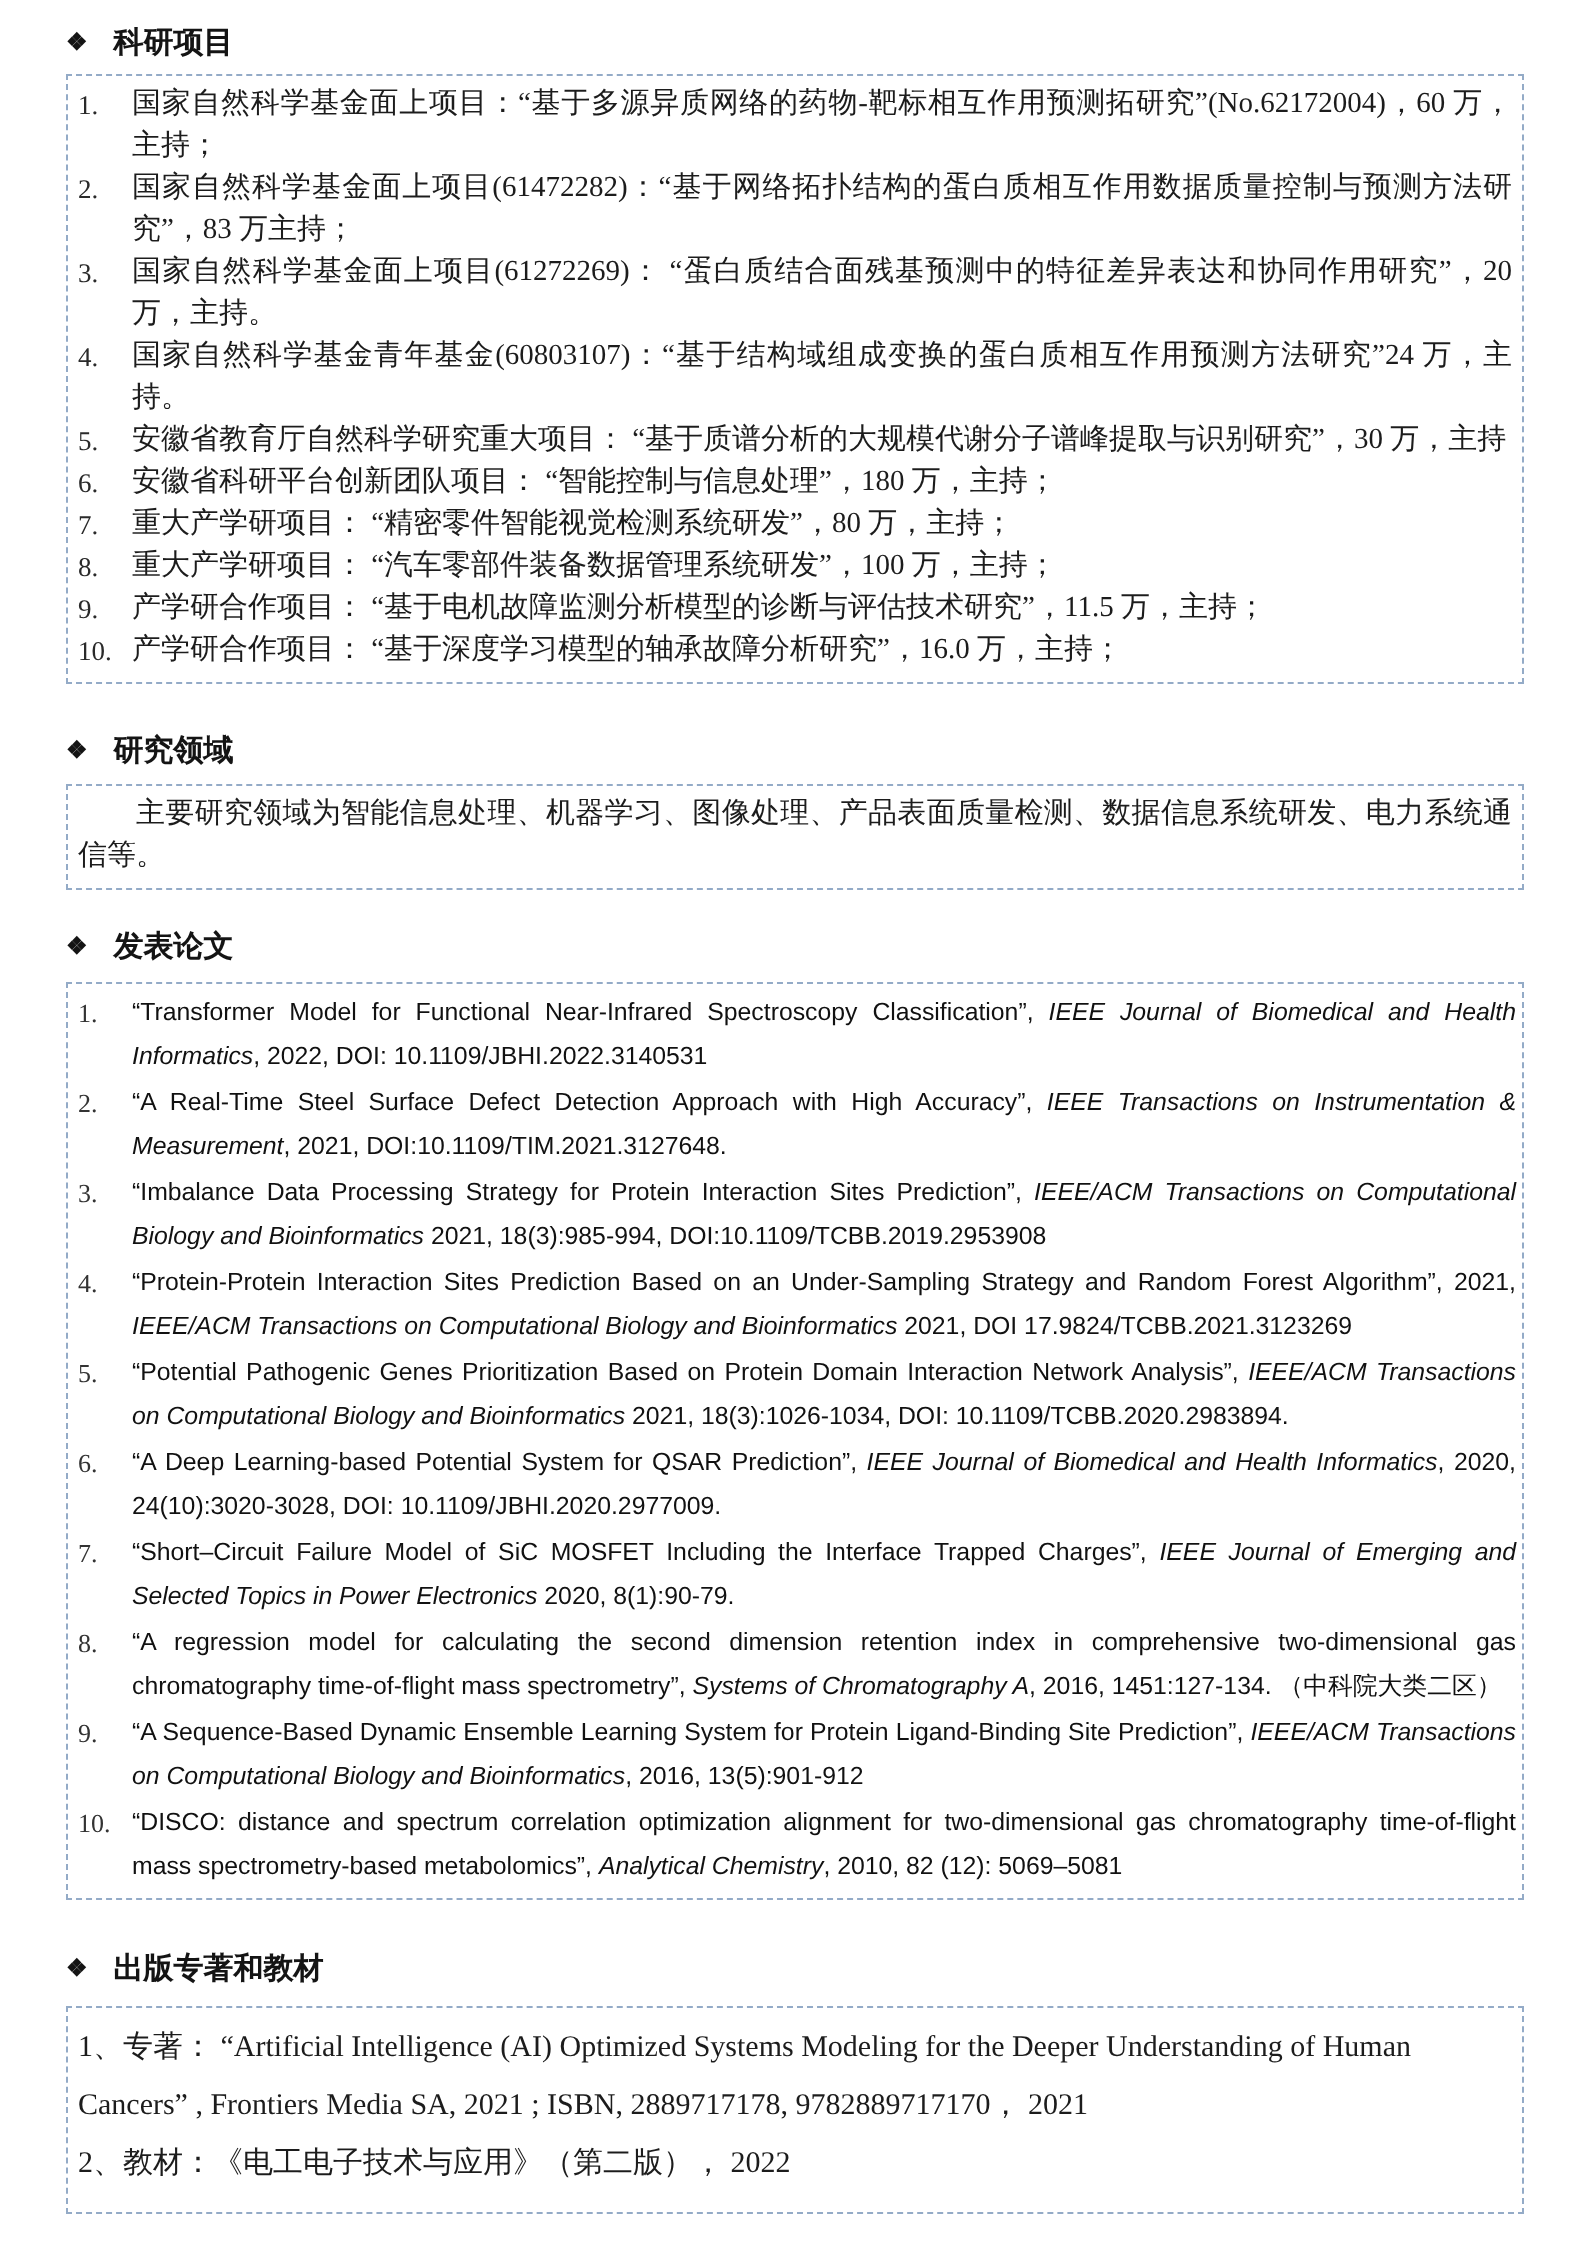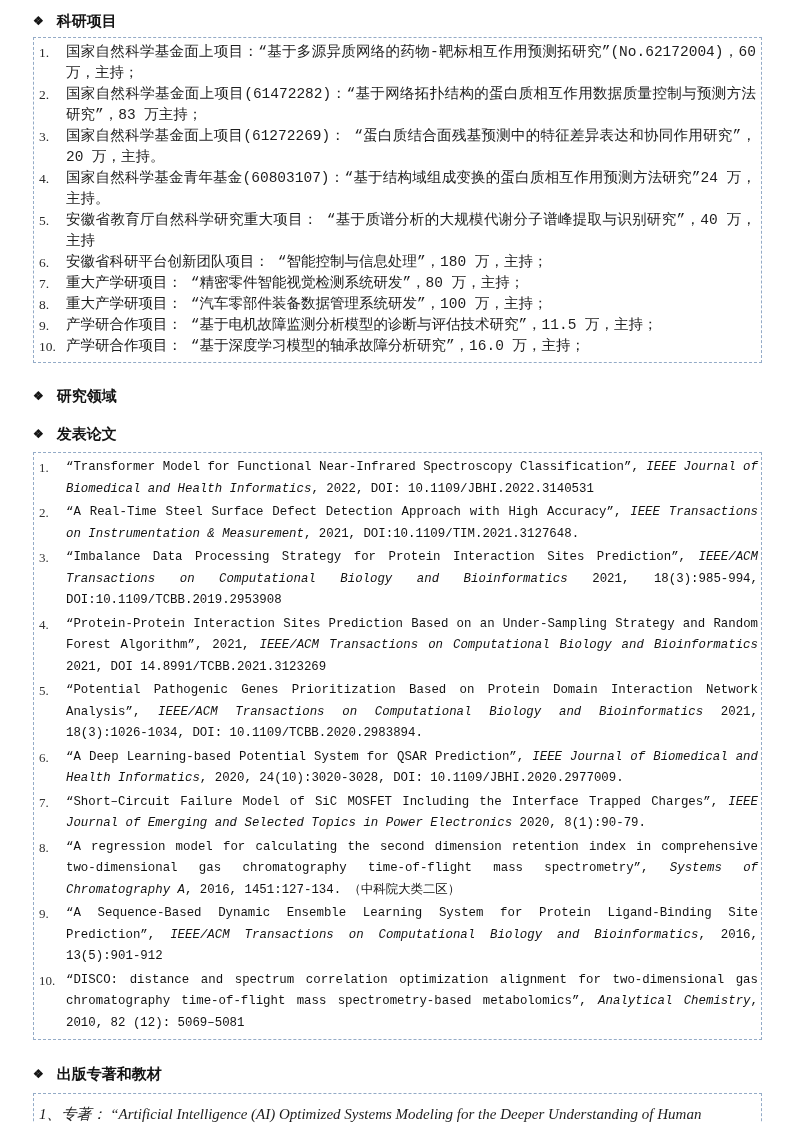--- a/index.html
+++ b/index.html
@@ -23,21 +23,21 @@
     font-weight:700; font-size:15px; color:#141414;
   }
   .sec-heading .bullet{ font-size:12px; position:relative; top:-1px; }
   .box{
     border:1px dashed var(--border-color);
     padding:4px 5px 5px 5px;
   }
   
   .n-item{ display:flex; }
   .n-num{ flex:none; }
-  .n-body{ flex:1; text-align:justify;font-family:Liberation Mono, monospace; }
+  .n-body{ flex:1; text-align:justify; }
   .it{ font-style:italic; }
 
   
   .sec-projects{ margin-top:2px; }
   .sec-projects .box{ margin-top:6px; }
   .projects .n-item{
     font-family:"Liberation Serif", serif;
     font-size:14.5px; line-height:21px;
   }
   .projects .n-num{ width:27px; font-size:13.5px; color:#2a2a2a; }
@@ -61,21 +61,21 @@
   }
   .papers .n-item:last-child{ margin-bottom:0; }
   .papers .n-num{
     width:27px;
     font-family:"Liberation Serif", serif;
     font-size:13px; color:#333333;
   }
 
   
   .sec-books{ margin-top:25px; }
-  .sec-books .box{ margin-top:9px; min-height:104px; padding-top:6px;font-style:italic; }
+  .sec-books .box{ margin-top:9px; min-height:104px; padding-top:6px; }
   .books .line{
     font-family:"Liberation Serif", serif;
     font-size:15px; line-height:29px;
   }
 </style>
 </head>
 <body>
 
 <div class="page">
 
@@ -96,21 +96,21 @@
         <div class="n-item">
           <span class="n-num">3.</span>
           <span class="n-body"><span>国家自然科学基金面上项目(61272269)： “蛋白质结合面残基预测中的特征差异表达和协同作用研究”，20 万，主持。</span></span>
         </div>
         <div class="n-item">
           <span class="n-num">4.</span>
           <span class="n-body"><span>国家自然科学基金青年基金(60803107)：“基于结构域组成变换的蛋白质相互作用预测方法研究”24 万，主持。</span></span>
         </div>
         <div class="n-item">
           <span class="n-num">5.</span>
-          <span class="n-body"><span>安徽省教育厅自然科学研究重大项目： “基于质谱分析的大规模代谢分子谱峰提取与识别研究”，40 万，主持</span></span>
+          <span class="n-body"><span>安徽省教育厅自然科学研究重大项目： “基于质谱分析的大规模代谢分子谱峰提取与识别研究”，30 万，主持</span></span>
         </div>
         <div class="n-item">
           <span class="n-num">6.</span>
           <span class="n-body"><span>安徽省科研平台创新团队项目： “智能控制与信息处理”，180 万，主持；</span></span>
         </div>
         <div class="n-item">
           <span class="n-num">7.</span>
           <span class="n-body"><span>重大产学研项目： “精密零件智能视觉检测系统研发”，80 万，主持；</span></span>
         </div>
         <div class="n-item">
@@ -126,20 +126,23 @@
           <span class="n-body"><span>产学研合作项目： “基于深度学习模型的轴承故障分析研究”，16.0 万，主持；</span></span>
         </div>
       </div>
   </div>
 
   <div class="sec-research">
     <div class="sec-heading">
       <span class="bullet">❖</span>
       <span>研究领域</span>
     </div>
+    <div class="box">
+      <p class="research-par">主要研究领域为智能信息处理、机器学习、图像处理、产品表面质量检测、数据信息系统研发、电力系统通信等。</p>
+    </div>
   </div>
 
   <div class="sec-papers">
     <div class="sec-heading">
       <span class="bullet">❖</span>
       <span>发表论文</span>
     </div>
     <div class="box papers">
         <div class="n-item">
           <span class="n-num">1.</span>
@@ -148,21 +151,21 @@
         <div class="n-item">
           <span class="n-num">2.</span>
           <span class="n-body"><span>“A Real-Time Steel Surface Defect Detection Approach with High Accuracy”, </span><span class="it">IEEE Transactions on Instrumentation &amp; Measurement</span><span>, 2021, DOI:10.1109/TIM.2021.3127648.</span></span>
         </div>
         <div class="n-item">
           <span class="n-num">3.</span>
           <span class="n-body"><span>“Imbalance Data Processing Strategy for Protein Interaction Sites Prediction”, </span><span class="it">IEEE/ACM Transactions on Computational Biology and Bioinformatics</span><span> 2021, 18(3):985-994, DOI:10.1109/TCBB.2019.2953908</span></span>
         </div>
         <div class="n-item">
           <span class="n-num">4.</span>
-          <span class="n-body"><span>“Protein-Protein Interaction Sites Prediction Based on an Under-Sampling Strategy and Random Forest Algorithm”, 2021, </span><span class="it">IEEE/ACM Transactions on Computational Biology and Bioinformatics</span><span> 2021, DOI 14.8991/TCBB.2021.3123269</span></span>
+          <span class="n-body"><span>“Protein-Protein Interaction Sites Prediction Based on an Under-Sampling Strategy and Random Forest Algorithm”, 2021, </span><span class="it">IEEE/ACM Transactions on Computational Biology and Bioinformatics</span><span> 2021, DOI 17.9824/TCBB.2021.3123269</span></span>
         </div>
         <div class="n-item">
           <span class="n-num">5.</span>
           <span class="n-body"><span>“Potential Pathogenic Genes Prioritization Based on Protein Domain Interaction Network Analysis”, </span><span class="it">IEEE/ACM Transactions on Computational Biology and Bioinformatics</span><span> 2021, 18(3):1026-1034, DOI: 10.1109/TCBB.2020.2983894.</span></span>
         </div>
         <div class="n-item">
           <span class="n-num">6.</span>
           <span class="n-body"><span>“A Deep Learning-based Potential System for QSAR Prediction”, </span><span class="it">IEEE Journal of Biomedical and Health Informatics</span><span>, 2020, 24(10):3020-3028, DOI: 10.1109/JBHI.2020.2977009.</span></span>
         </div>
         <div class="n-item">
@@ -184,16 +187,17 @@
       </div>
   </div>
 
   <div class="sec-books">
     <div class="sec-heading">
       <span class="bullet">❖</span>
       <span>出版专著和教材</span>
     </div>
     <div class="box books">
         <div class="line">1、专著： “Artificial Intelligence (AI) Optimized Systems Modeling for the Deeper Understanding of Human Cancers” , Frontiers Media SA, 2021 ; ISBN, 2889717178, 9782889717170， 2021</div>
+        <div class="line">2、教材：《电工电子技术与应用》（第二版）， 2022</div>
       </div>
   </div>
 
 </div>
 
 </body></html>

